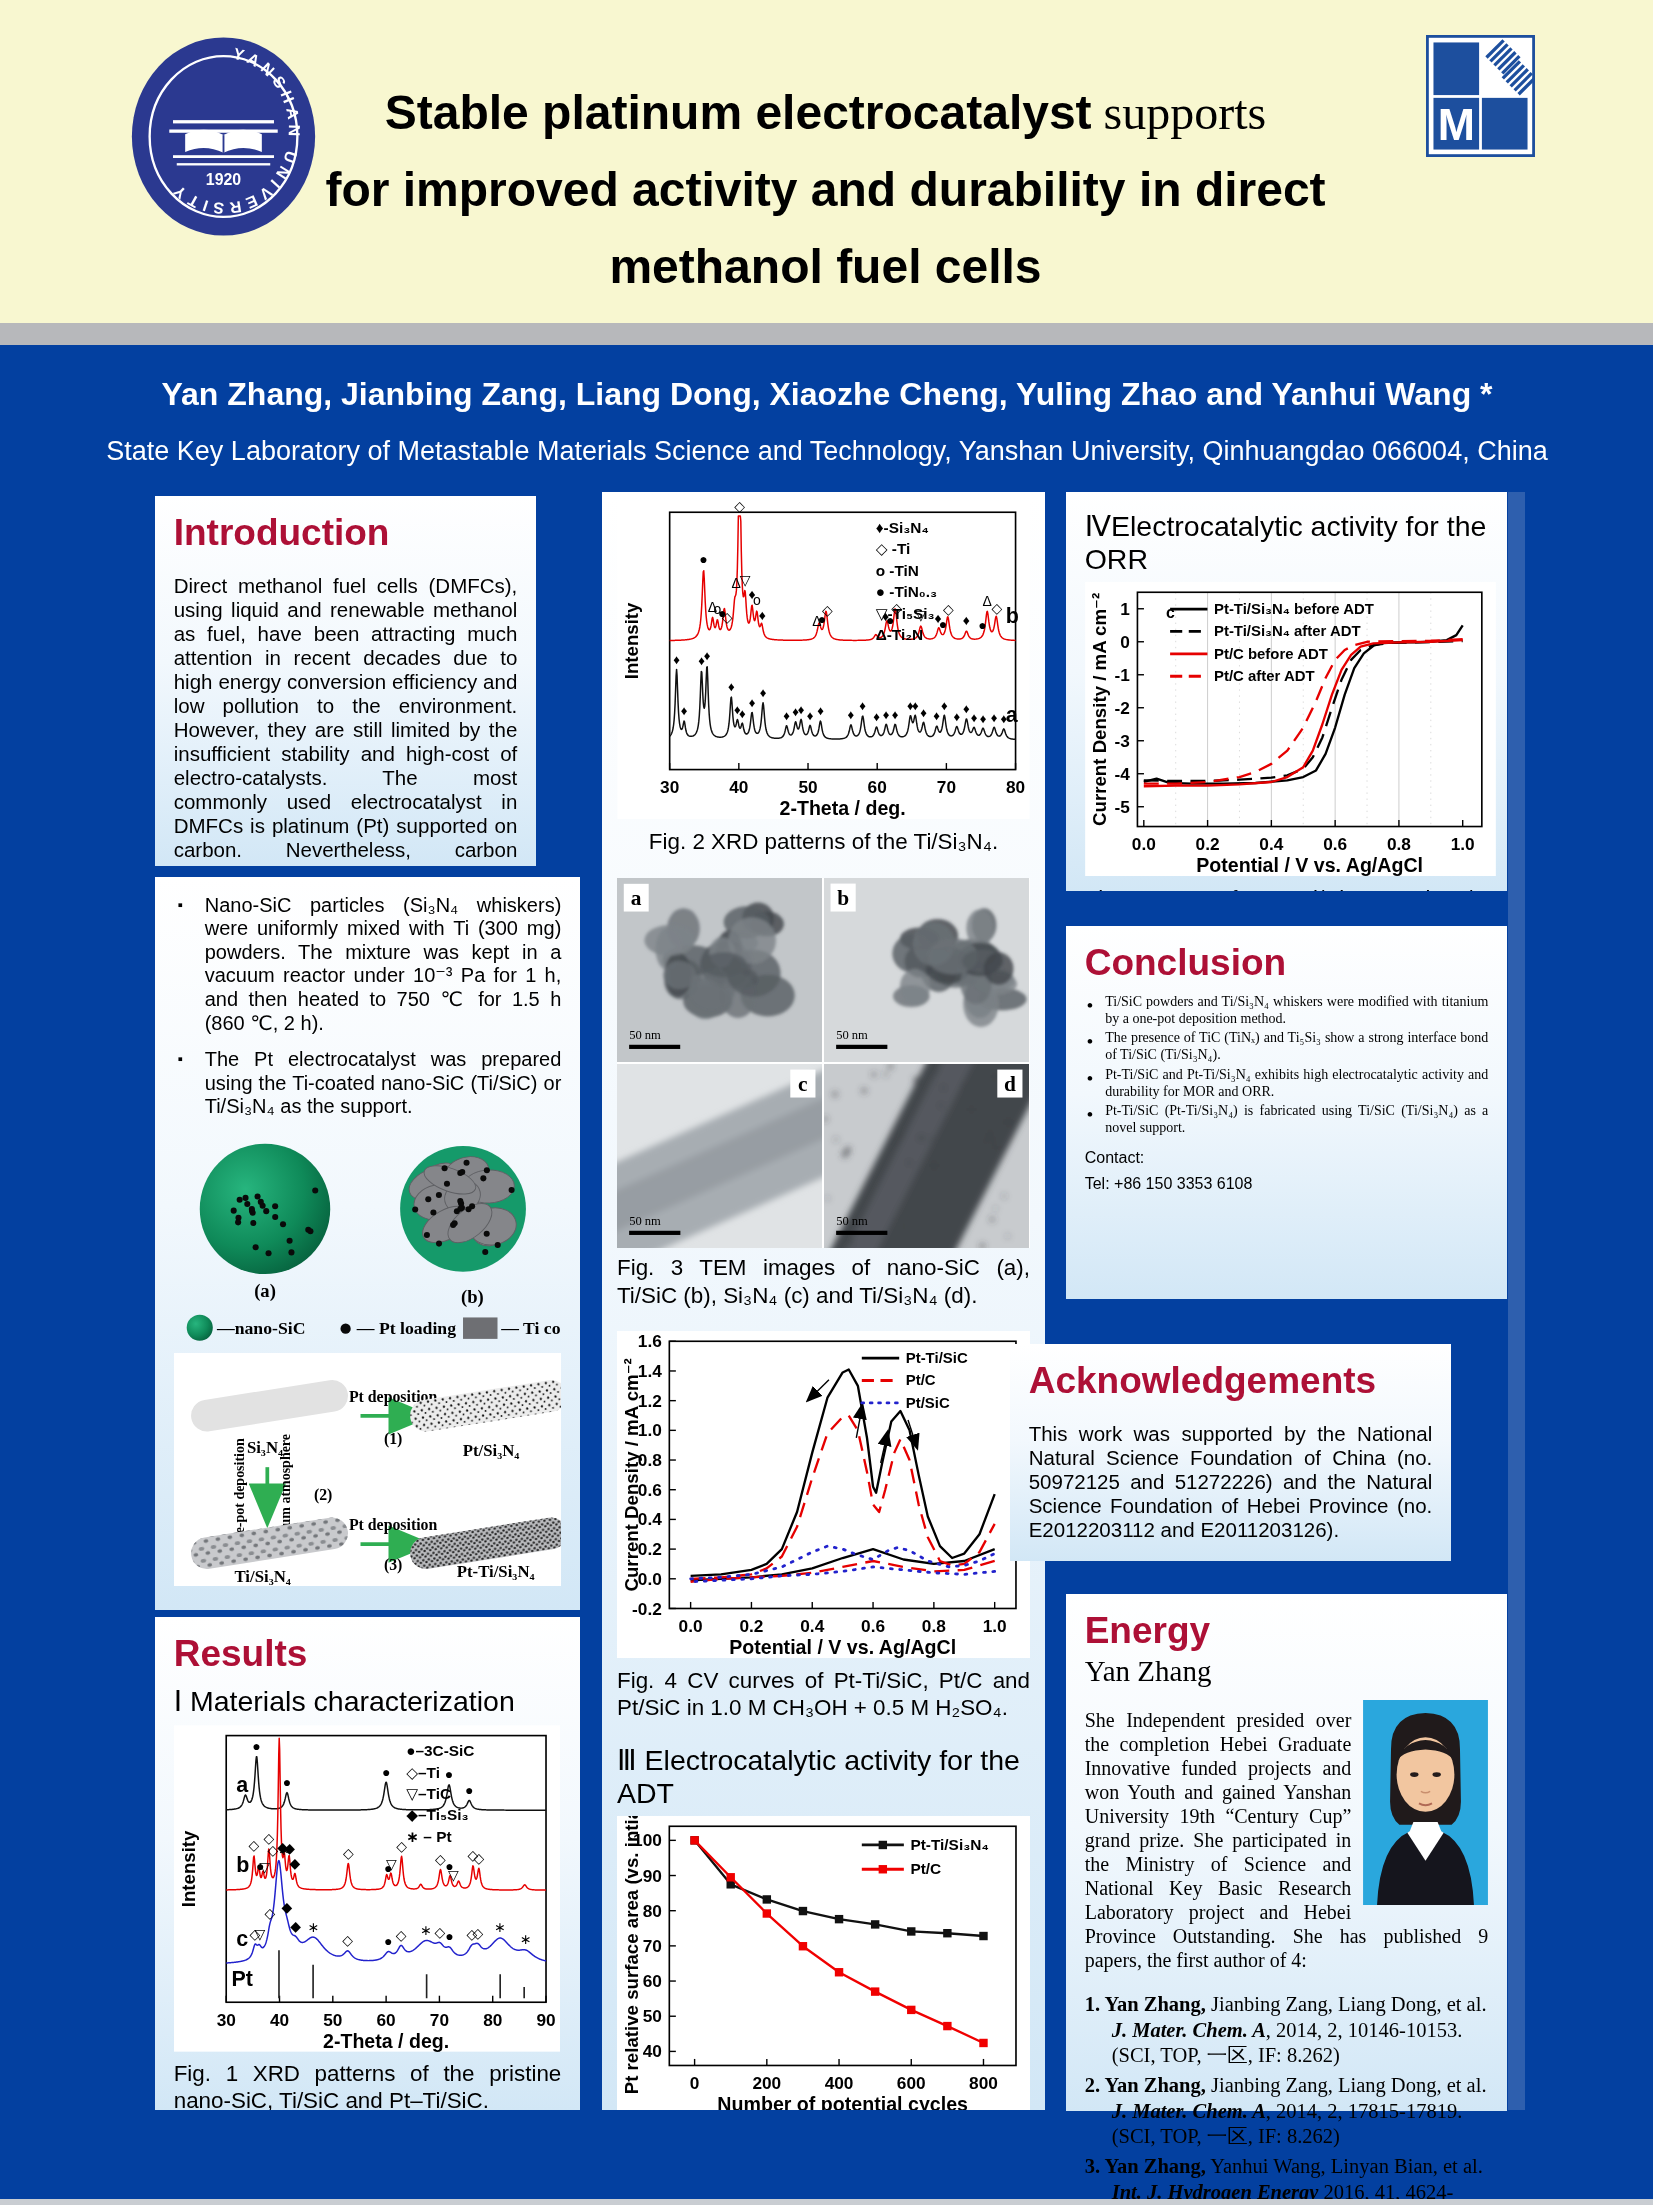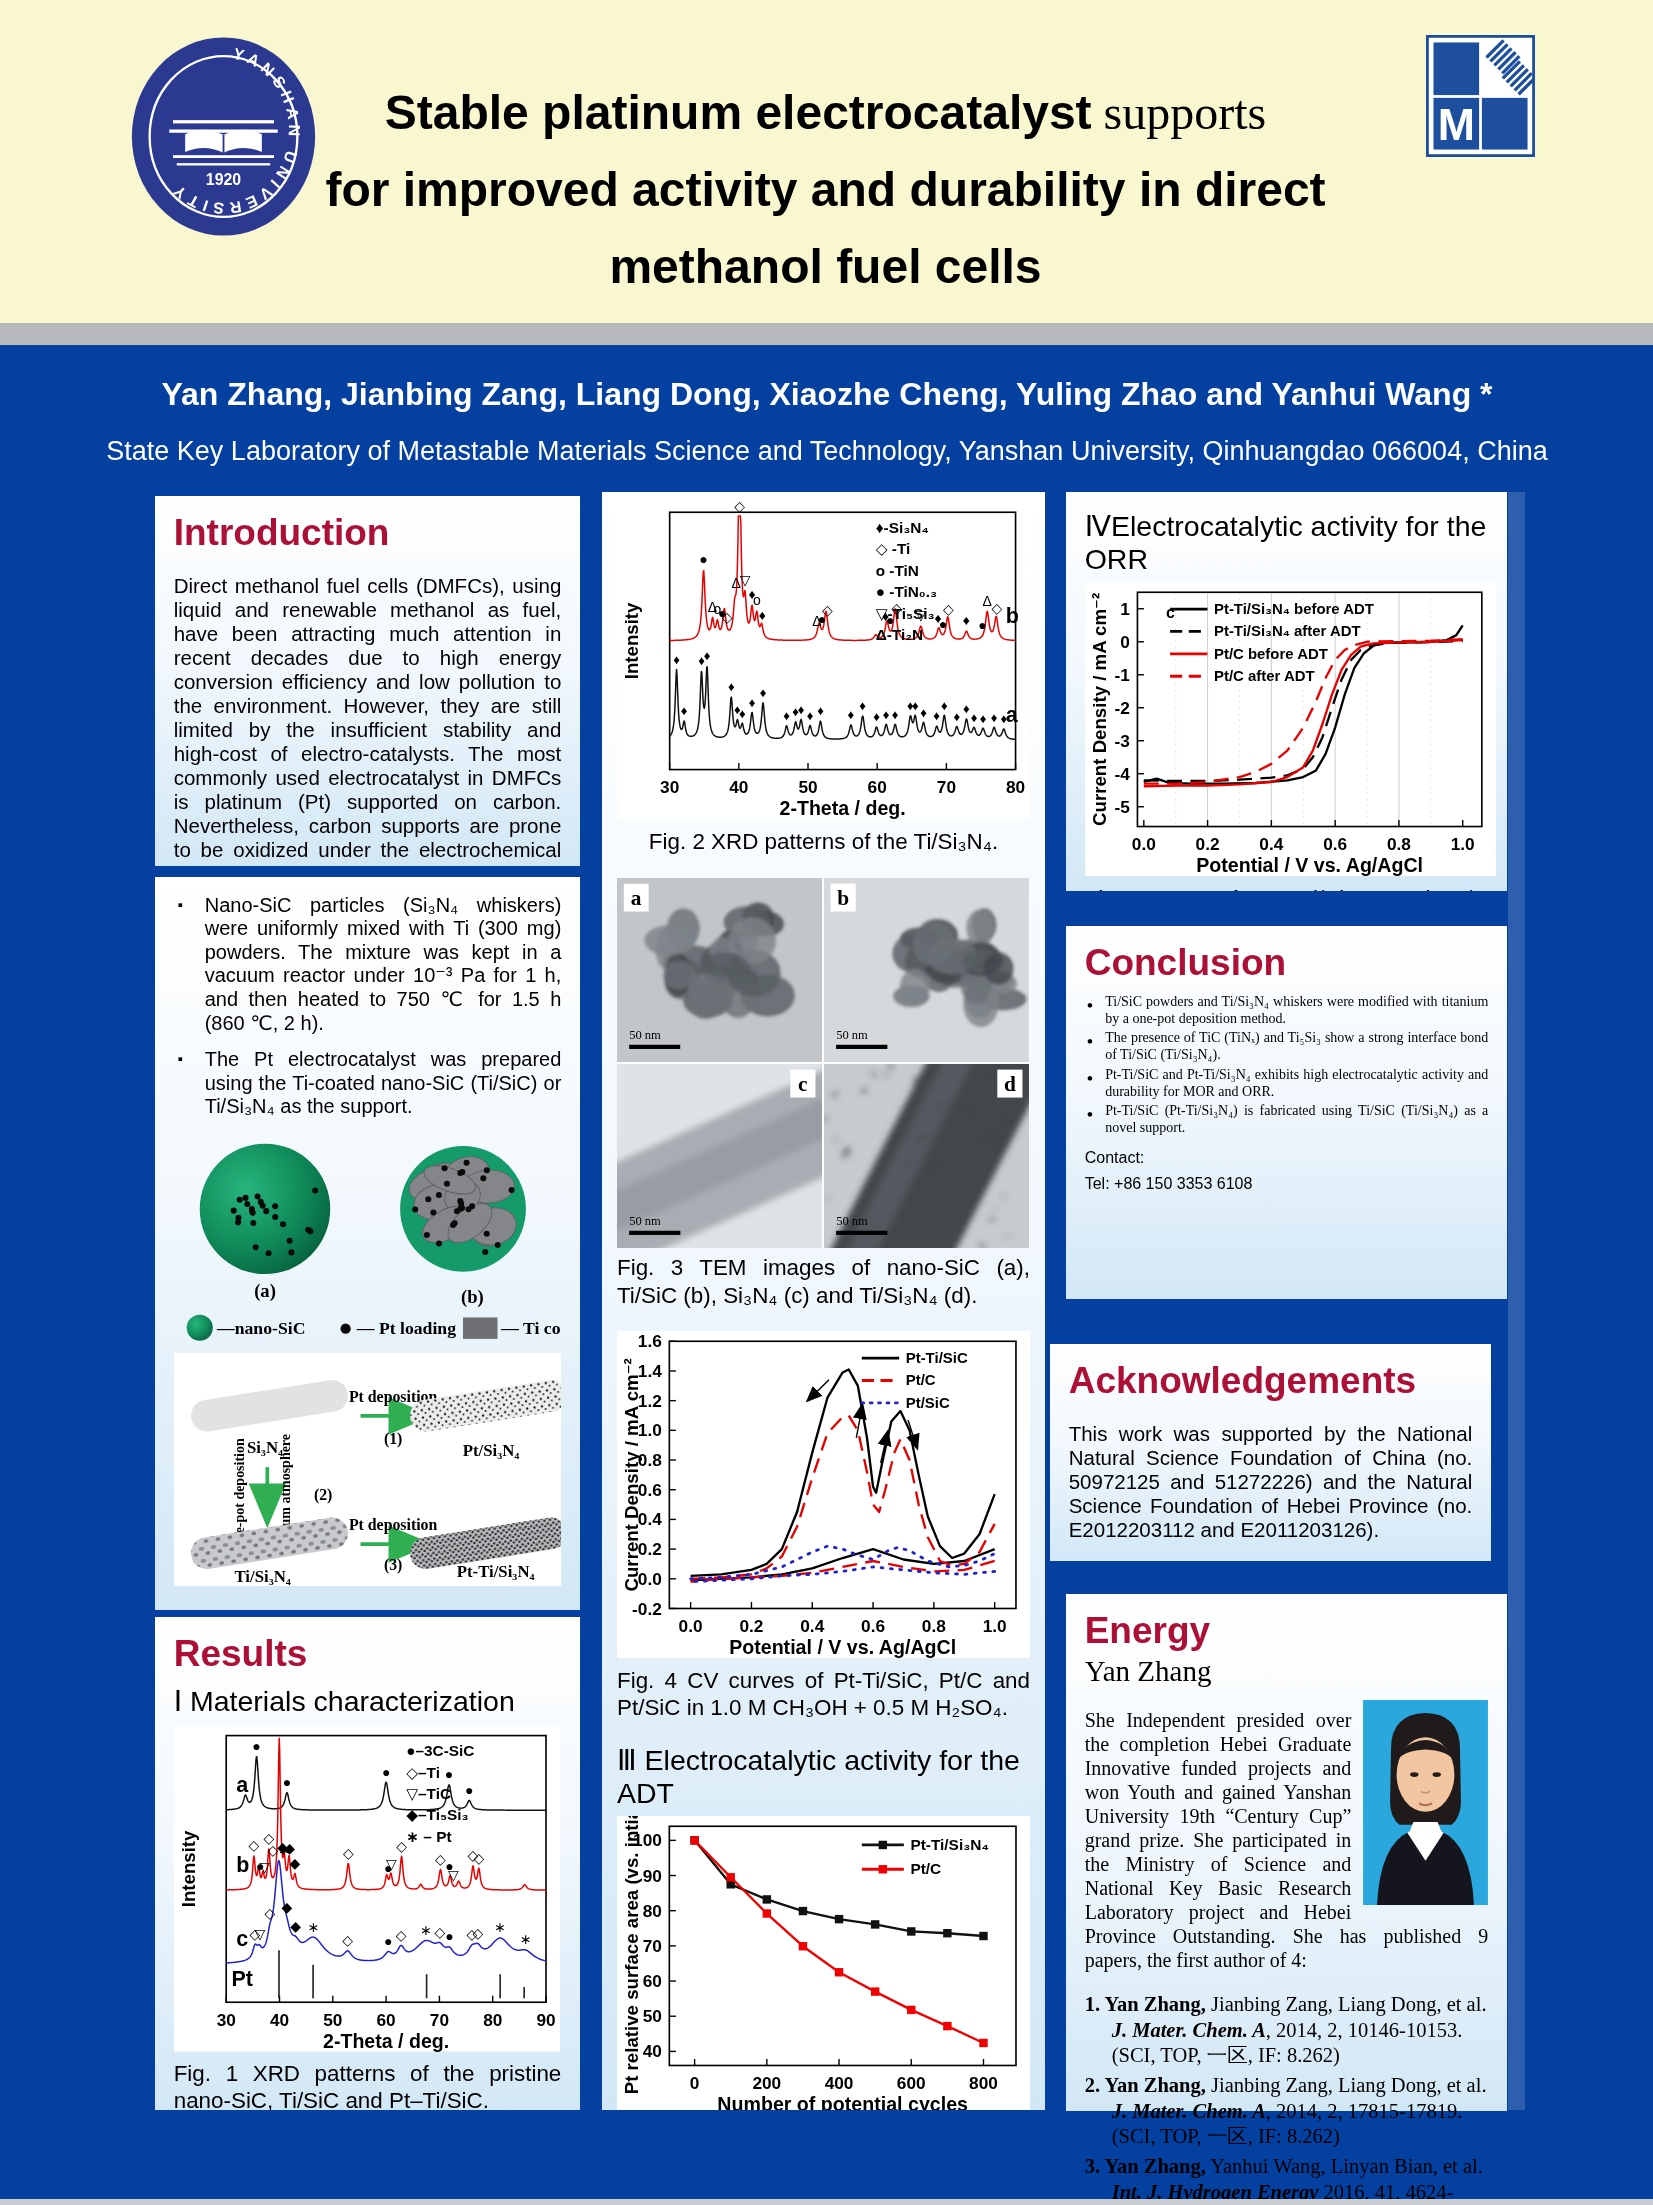--- a/index.html
+++ b/index.html
@@ -12,27 +12,27 @@
             font-weight:bold;font-size:48px;line-height:1.6;color:#000;}
   .serif{font-family:"Liberation Serif","DejaVu Serif",serif;font-weight:normal;}
   .seal{position:absolute;left:130px;top:36px;}
   .mlogo{position:absolute;left:1426px;top:35px;}
   .authors{position:absolute;left:0;top:376px;width:1654px;text-align:center;color:#fff;
            font-size:32px;font-weight:bold;}
   .affil{position:absolute;left:0;top:436px;width:1654px;text-align:center;color:#fff;font-size:27px;}
   
   .panel{position:absolute;background:linear-gradient(180deg,#ffffff 0%,#f2f8fd 45%,#d2e7f6 100%);
          padding:13px 18.7px;box-sizing:border-box;overflow:hidden;}
-  #p-intro{left:155px;top:496px;width:425px;height:370px;}
+  #p-intro{left:155px;top:496px;width:381px;height:370px;}
   #p-methods{left:155px;top:877px;width:425px;height:733px;}
   #p-results{left:155px;top:1617px;width:425px;height:493px;}
   #p-mid{left:602px;top:492px;width:443px;height:1618px;padding:10.3px 15px;}
   #p-orr{left:1066px;top:492px;width:441px;height:399px;}
   #p-conc{left:1066px;top:926px;width:441px;height:373px;}
-  #p-ack{left:1050px;top:1344px;width:441px;height:217px;}
+  #p-ack{left:1010px;top:1344px;width:441px;height:217px;}
   #p-resume{left:1066px;top:1594px;width:441px;height:517px;overflow:visible;}
   .edge-strip{position:absolute;left:1508px;top:492px;width:17px;height:1618px;background:#2e5fae;}
   .bottom-strip{position:absolute;left:0;top:2199px;width:1654px;height:6px;background:#c9cdd2;}
   h2.red{color:#ad1036;font-size:37px;font-weight:bold;margin:2.8px 0 10.3px 0;}
   .sechead{font-size:28.5px;color:#000;margin:4.7px 0 6.5px 0;font-weight:normal;}
   .body-sans{font-size:20.5px;line-height:1.17;text-align:justify;}
   .body-serif{font-family:"Liberation Serif","DejaVu Serif",serif;font-size:20px;line-height:1.2;text-align:justify;}
   ul.blist{list-style:none;margin:3.7px 0;padding:0;}
   ul.blist li{position:relative;padding-left:31px;margin:0 0 13px 0;font-size:20px;line-height:1.18;text-align:justify;}
   ul.blist li:before{content:"▪";position:absolute;left:3.7px;top:1.9px;font-size:15px;}

